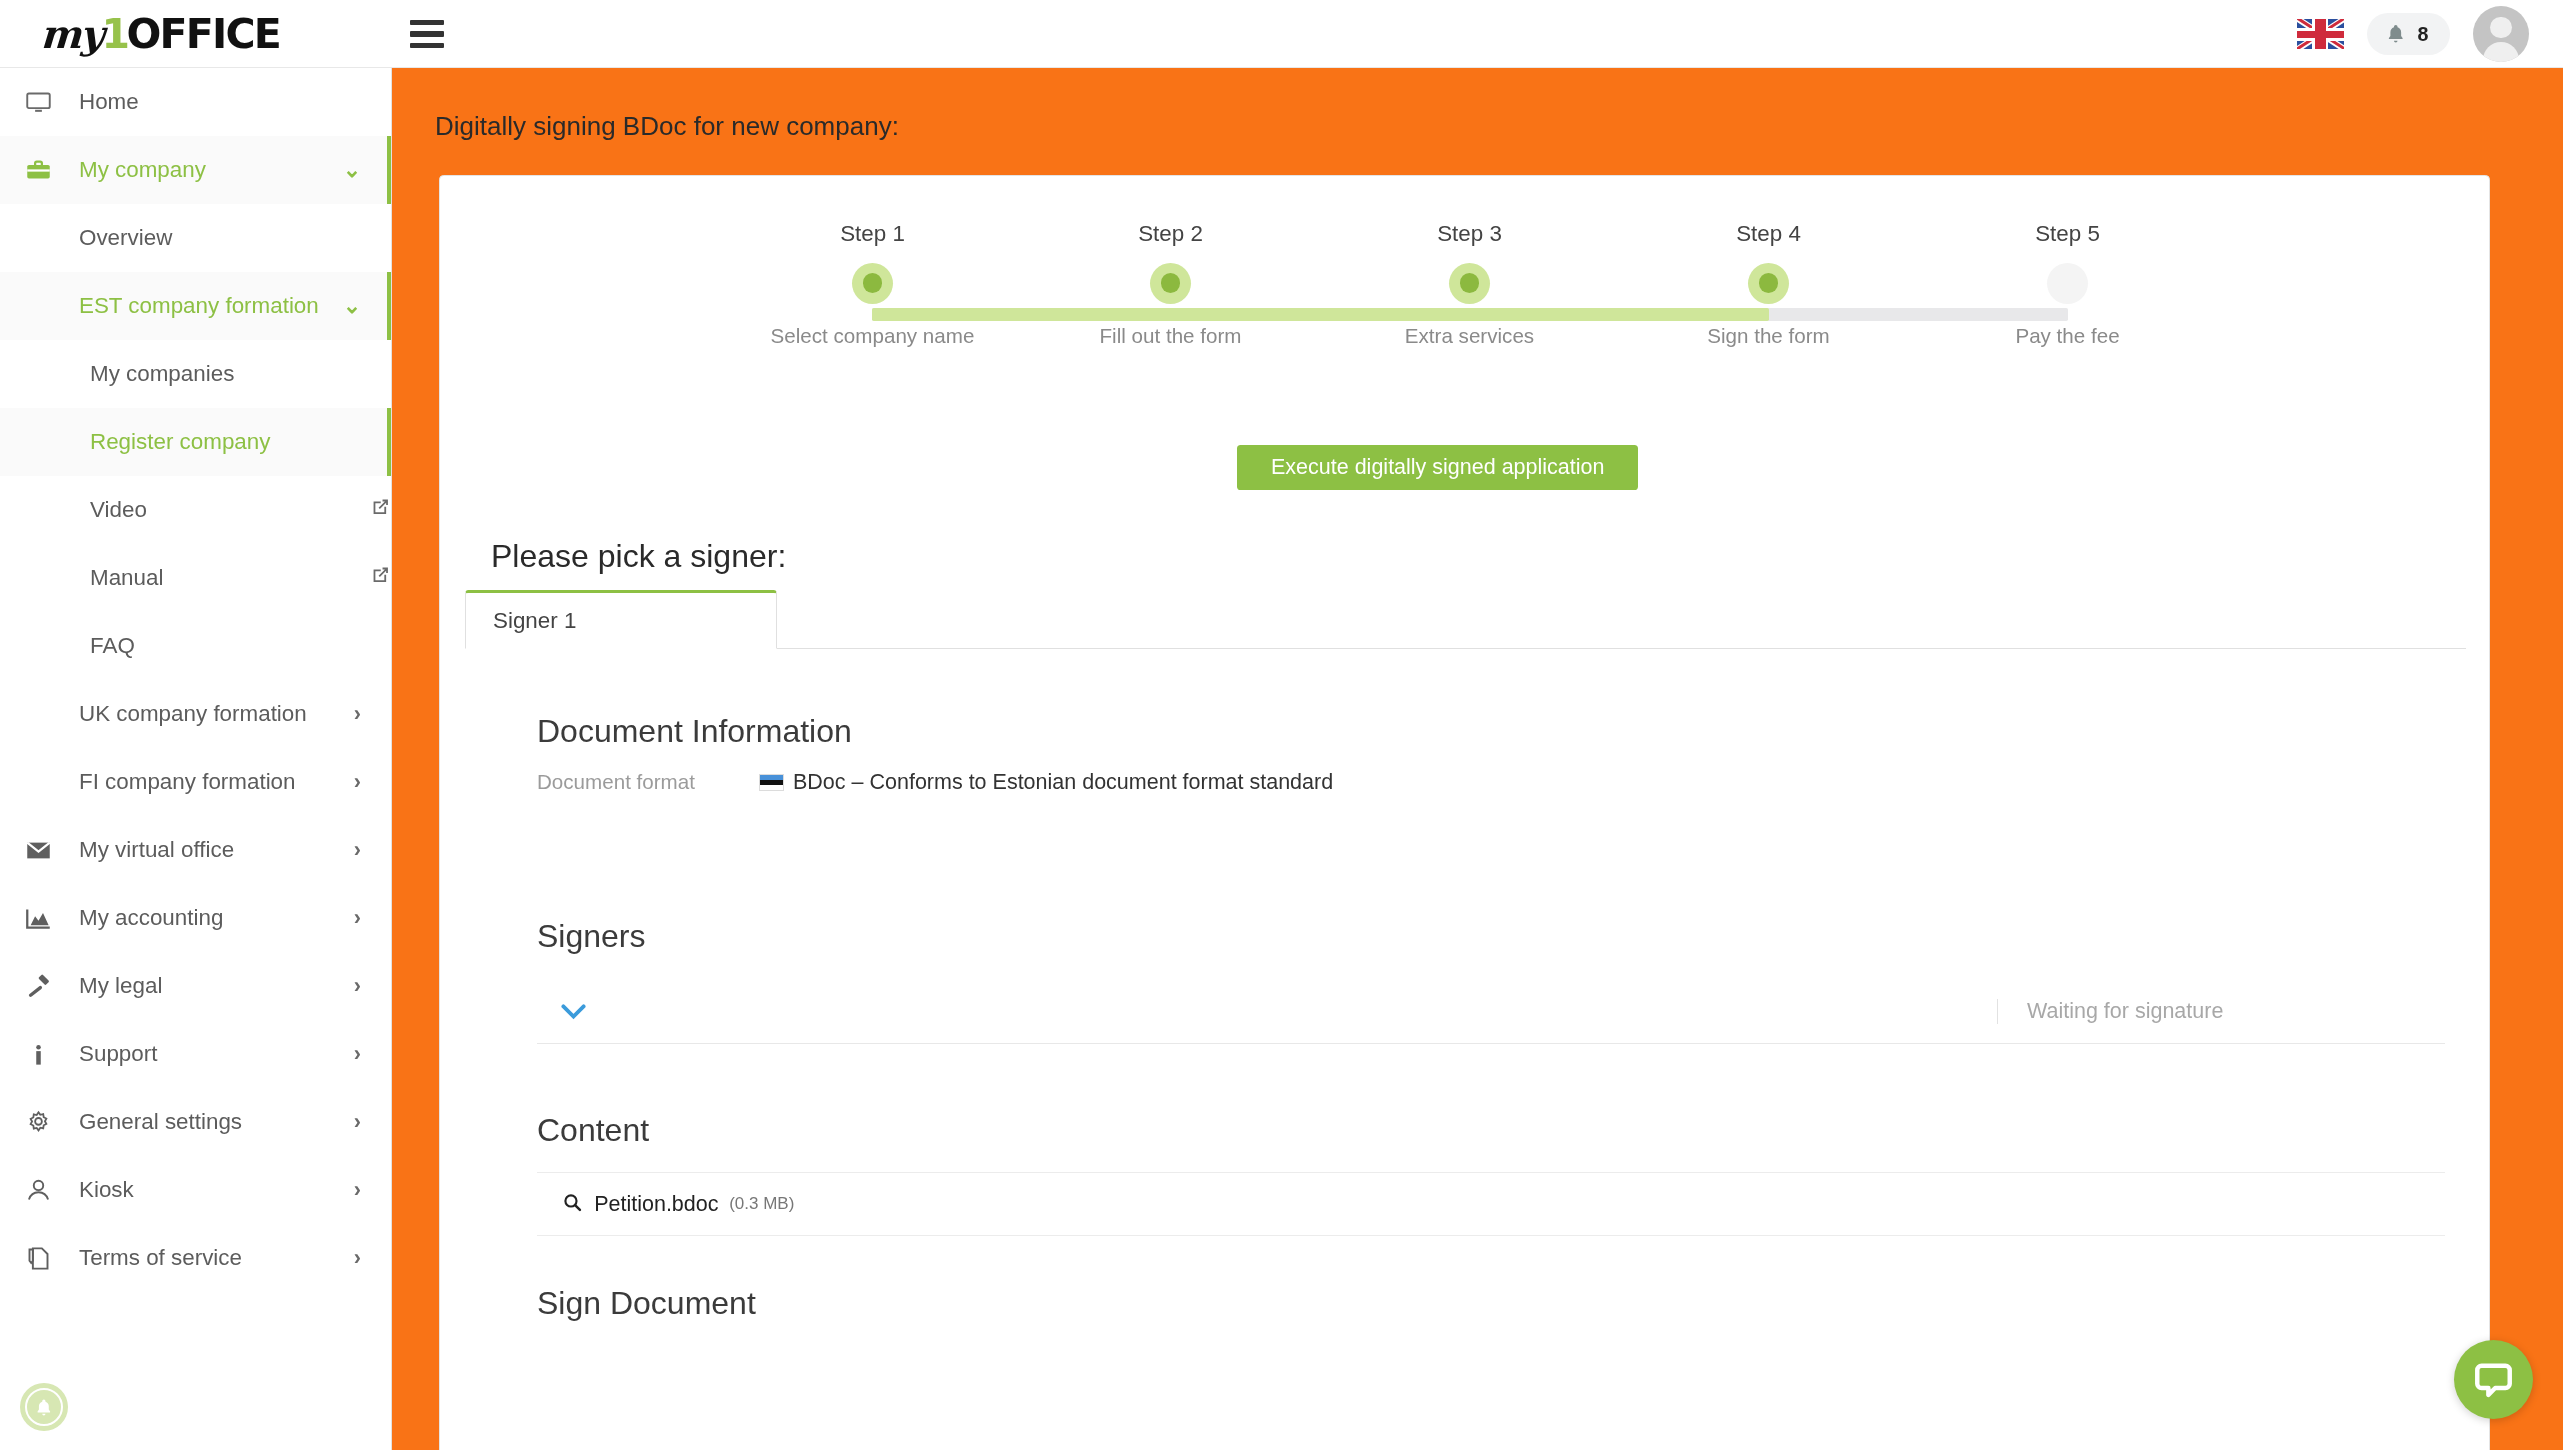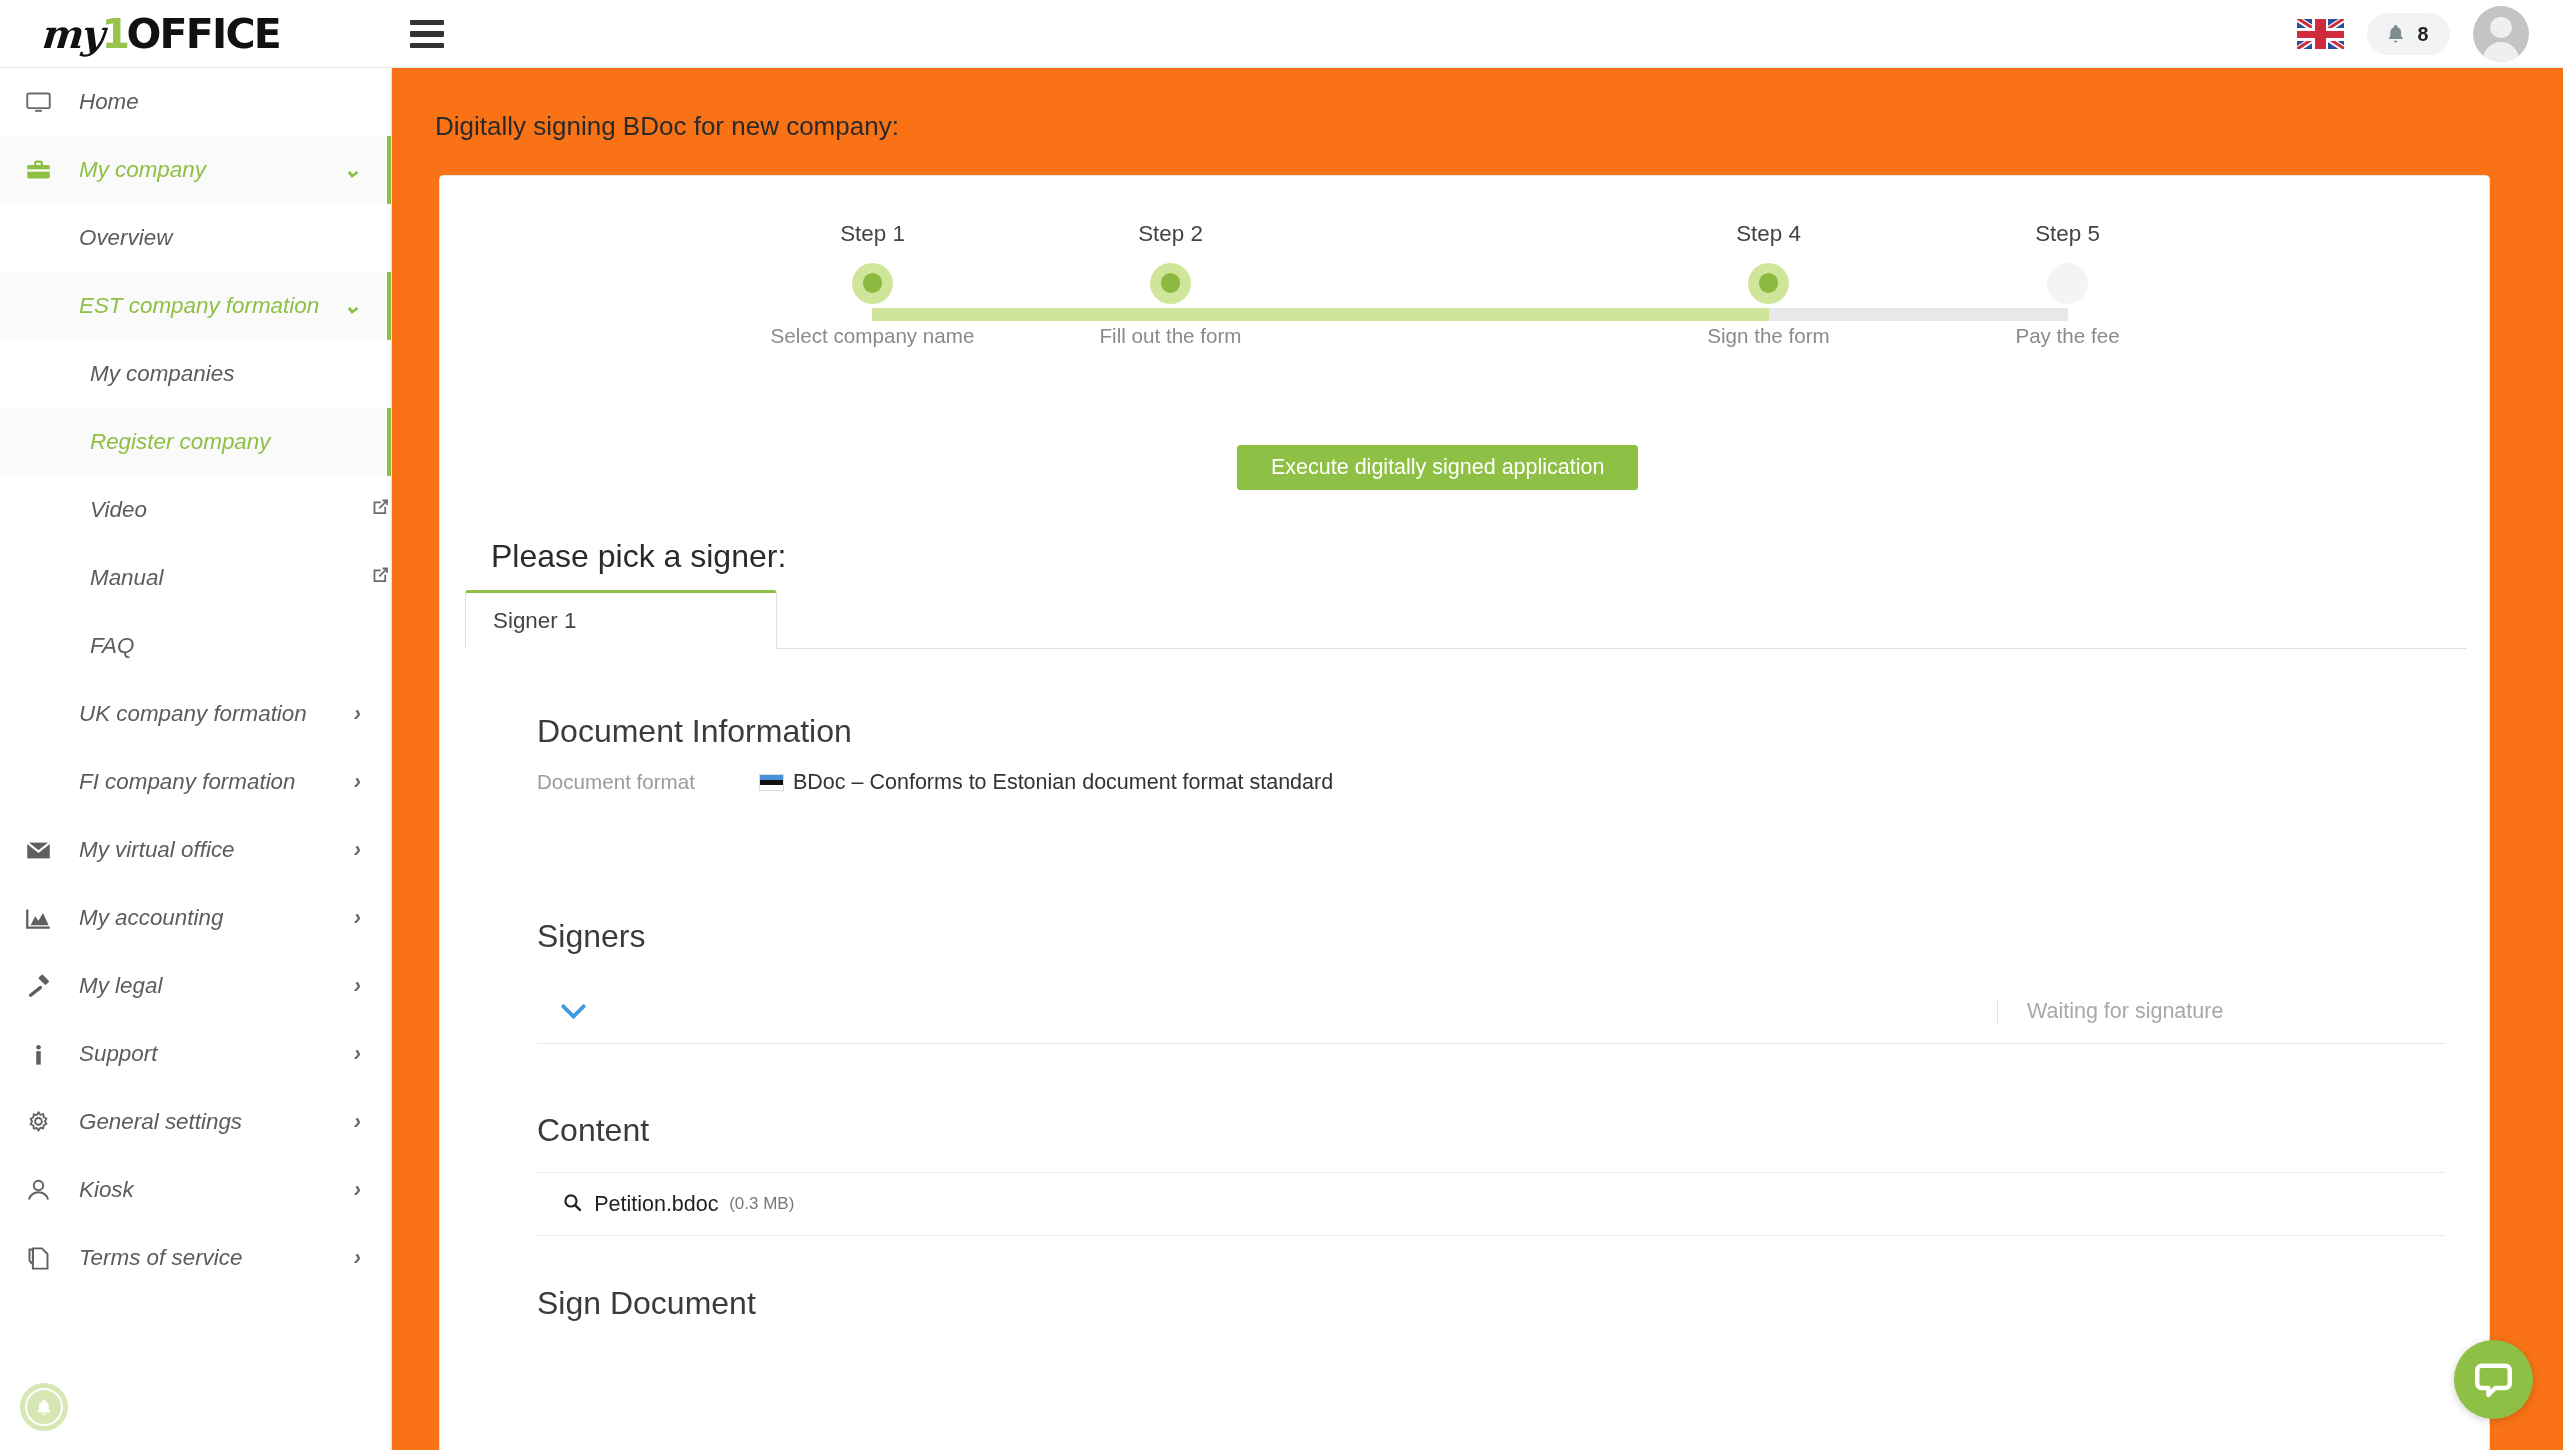--- a/index.html
+++ b/index.html
@@ -107,21 +107,21 @@
   .sidebar {
     position: absolute; left: 0; top: 68px;
     width: 392px; height: 1383px;
     background: #ffffff; border-right: 0.9px solid #e2e2e2;
     overflow: hidden; z-index: 10;
   }
   .nav-item {
     display: flex; align-items: center;
     height: 68px; padding-left: 25px;
     cursor: pointer; position: relative;
-    font-size: 22.4px; color: #5c5c5c; font-style: italic;
+    font-size: 22.4px; color: #5c5c5c;
   }
   .nav-item .ico {
     width: 38px; min-width: 38px; display: flex;
     align-items: center; justify-content: flex-start;
     margin-right: 16px;
   }
   .nav-item .lbl { flex: 1; }
   .nav-item .chev {
     margin-right: 30px; color: #6a6a6a; font-size: 21.5px; font-weight: bold;
   }
@@ -509,20 +509,29 @@
       <div class="step" style="left:730px;">
         <div class="step-num">Step 2</div>
         <div class="step-dot-wrap">
             <div class="step-dot">
               <i></i>
             </div>
           </div>
         <div class="step-lbl">Fill out the form</div>
       </div>
 
+      <div class="step" style="left:1029px;">
+        <div class="step-num">Step 3</div>
+        <div class="step-dot-wrap">
+            <div class="step-dot">
+              <i></i>
+            </div>
+          </div>
+        <div class="step-lbl">Extra services</div>
+      </div>
 
       <div class="step" style="left:1328px;">
         <div class="step-num">Step 4</div>
         <div class="step-dot-wrap">
             <div class="step-dot">
               <i></i>
             </div>
           </div>
         <div class="step-lbl">Sign the form</div>
       </div>

